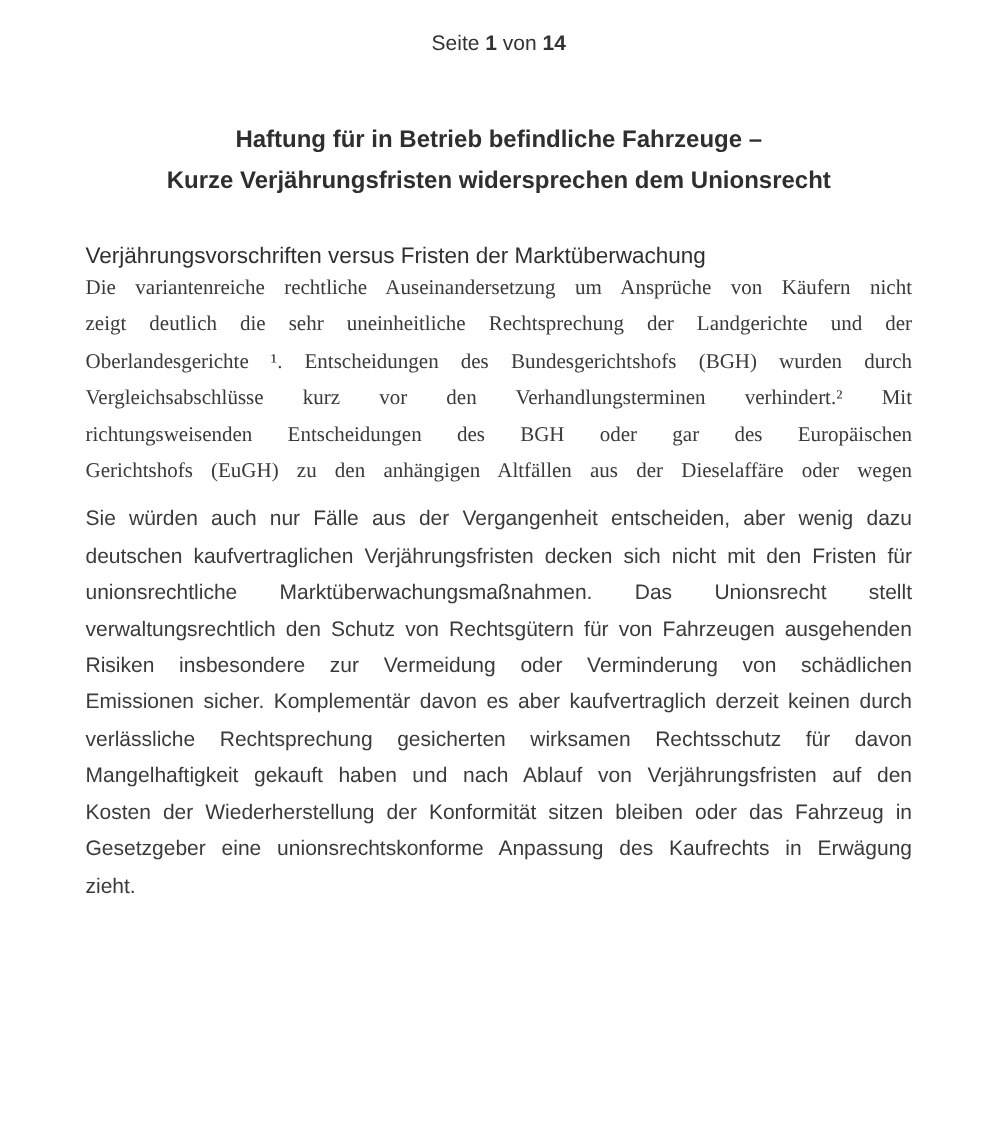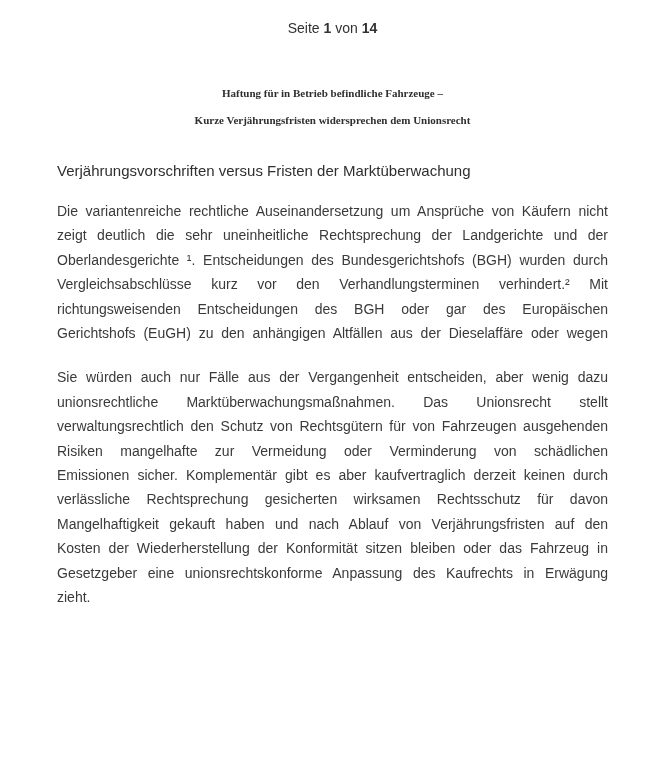--- a/index.html
+++ b/index.html
@@ -25,25 +25,24 @@
     text-align: center;
     font-size: 14px;
     line-height: 16px;
     color: #323232;
   }
   .page-header b { font-weight: 700; }
 
   .doc-title {
     margin-top: 44px;
     text-align: center;
-    font-size: 11px;
+    font-size: 16px;
     font-weight: 700;
     line-height: 27px;
     color: #2f2f2f;
-    font-family: Liberation Serif, serif;
   }
   .doc-title .title-line { display: block; }
 
   .content {
     width: 551px;
     margin-left: 57px;
   }
 
   .section-heading {
     margin-top: 28px;
@@ -51,22 +50,22 @@
     font-weight: 400;
     line-height: 18px;
     color: #2f2f2f;
   }
 
   .paragraph {
     font-size: 14px;
     line-height: 24.4px;
     color: #3a3a3a;
   }
-  .paragraph:first-of-type { margin-top: 19px; }
-  .paragraph + .paragraph { margin-top: 20px; }
+  .paragraph:first-of-type { margin-top: 1px; font-family: Liberation Serif, serif; }
+  .paragraph + .paragraph { margin-top: 6px; }
 
   .line {
     text-align: justify;
     text-align-last: justify;
     white-space: normal;
   }
   .line.line-last {
     text-align-last: left;
   }
 </style>
@@ -93,24 +92,25 @@
         <div class="paragraph">
           <div class="line">Die variantenreiche rechtliche Auseinandersetzung um Ansprüche von Käufern nicht</div>
           <div class="line">zeigt deutlich die sehr uneinheitliche Rechtsprechung der Landgerichte und der</div>
           <div class="line">Oberlandesgerichte ¹. Entscheidungen des Bundesgerichtshofs (BGH) wurden durch</div>
           <div class="line">Vergleichsabschlüsse kurz vor den Verhandlungsterminen verhindert.² Mit</div>
           <div class="line">richtungsweisenden Entscheidungen des BGH oder gar des Europäischen</div>
           <div class="line">Gerichtshofs (EuGH) zu den anhängigen Altfällen aus der Dieselaffäre oder wegen</div>
         </div>
         <div class="paragraph">
           <div class="line">Sie würden auch nur Fälle aus der Vergangenheit entscheiden, aber wenig dazu</div>
+          <div class="line">deutschen kaufvertraglichen Verjährungsfristen decken sich nicht mit den Fristen für</div>
           <div class="line">unionsrechtliche Marktüberwachungsmaßnahmen. Das Unionsrecht stellt</div>
           <div class="line">verwaltungsrechtlich den Schutz von Rechtsgütern für von Fahrzeugen ausgehenden</div>
-          <div class="line">Risiken mangelhafte zur Vermeidung oder Verminderung von schädlichen</div>
-          <div class="line">Emissionen sicher. Komplementär gibt es aber kaufvertraglich derzeit keinen durch</div>
+          <div class="line">Risiken insbesondere zur Vermeidung oder Verminderung von schädlichen</div>
+          <div class="line">Emissionen sicher. Komplementär davon es aber kaufvertraglich derzeit keinen durch</div>
           <div class="line">verlässliche Rechtsprechung gesicherten wirksamen Rechtsschutz für davon</div>
           <div class="line">Mangelhaftigkeit gekauft haben und nach Ablauf von Verjährungsfristen auf den</div>
           <div class="line">Kosten der Wiederherstellung der Konformität sitzen bleiben oder das Fahrzeug in</div>
           <div class="line">Gesetzgeber eine unionsrechtskonforme Anpassung des Kaufrechts in Erwägung</div>
           <div class="line line-last">zieht.</div>
         </div>
       </div>
   </div>
 
 </div>

